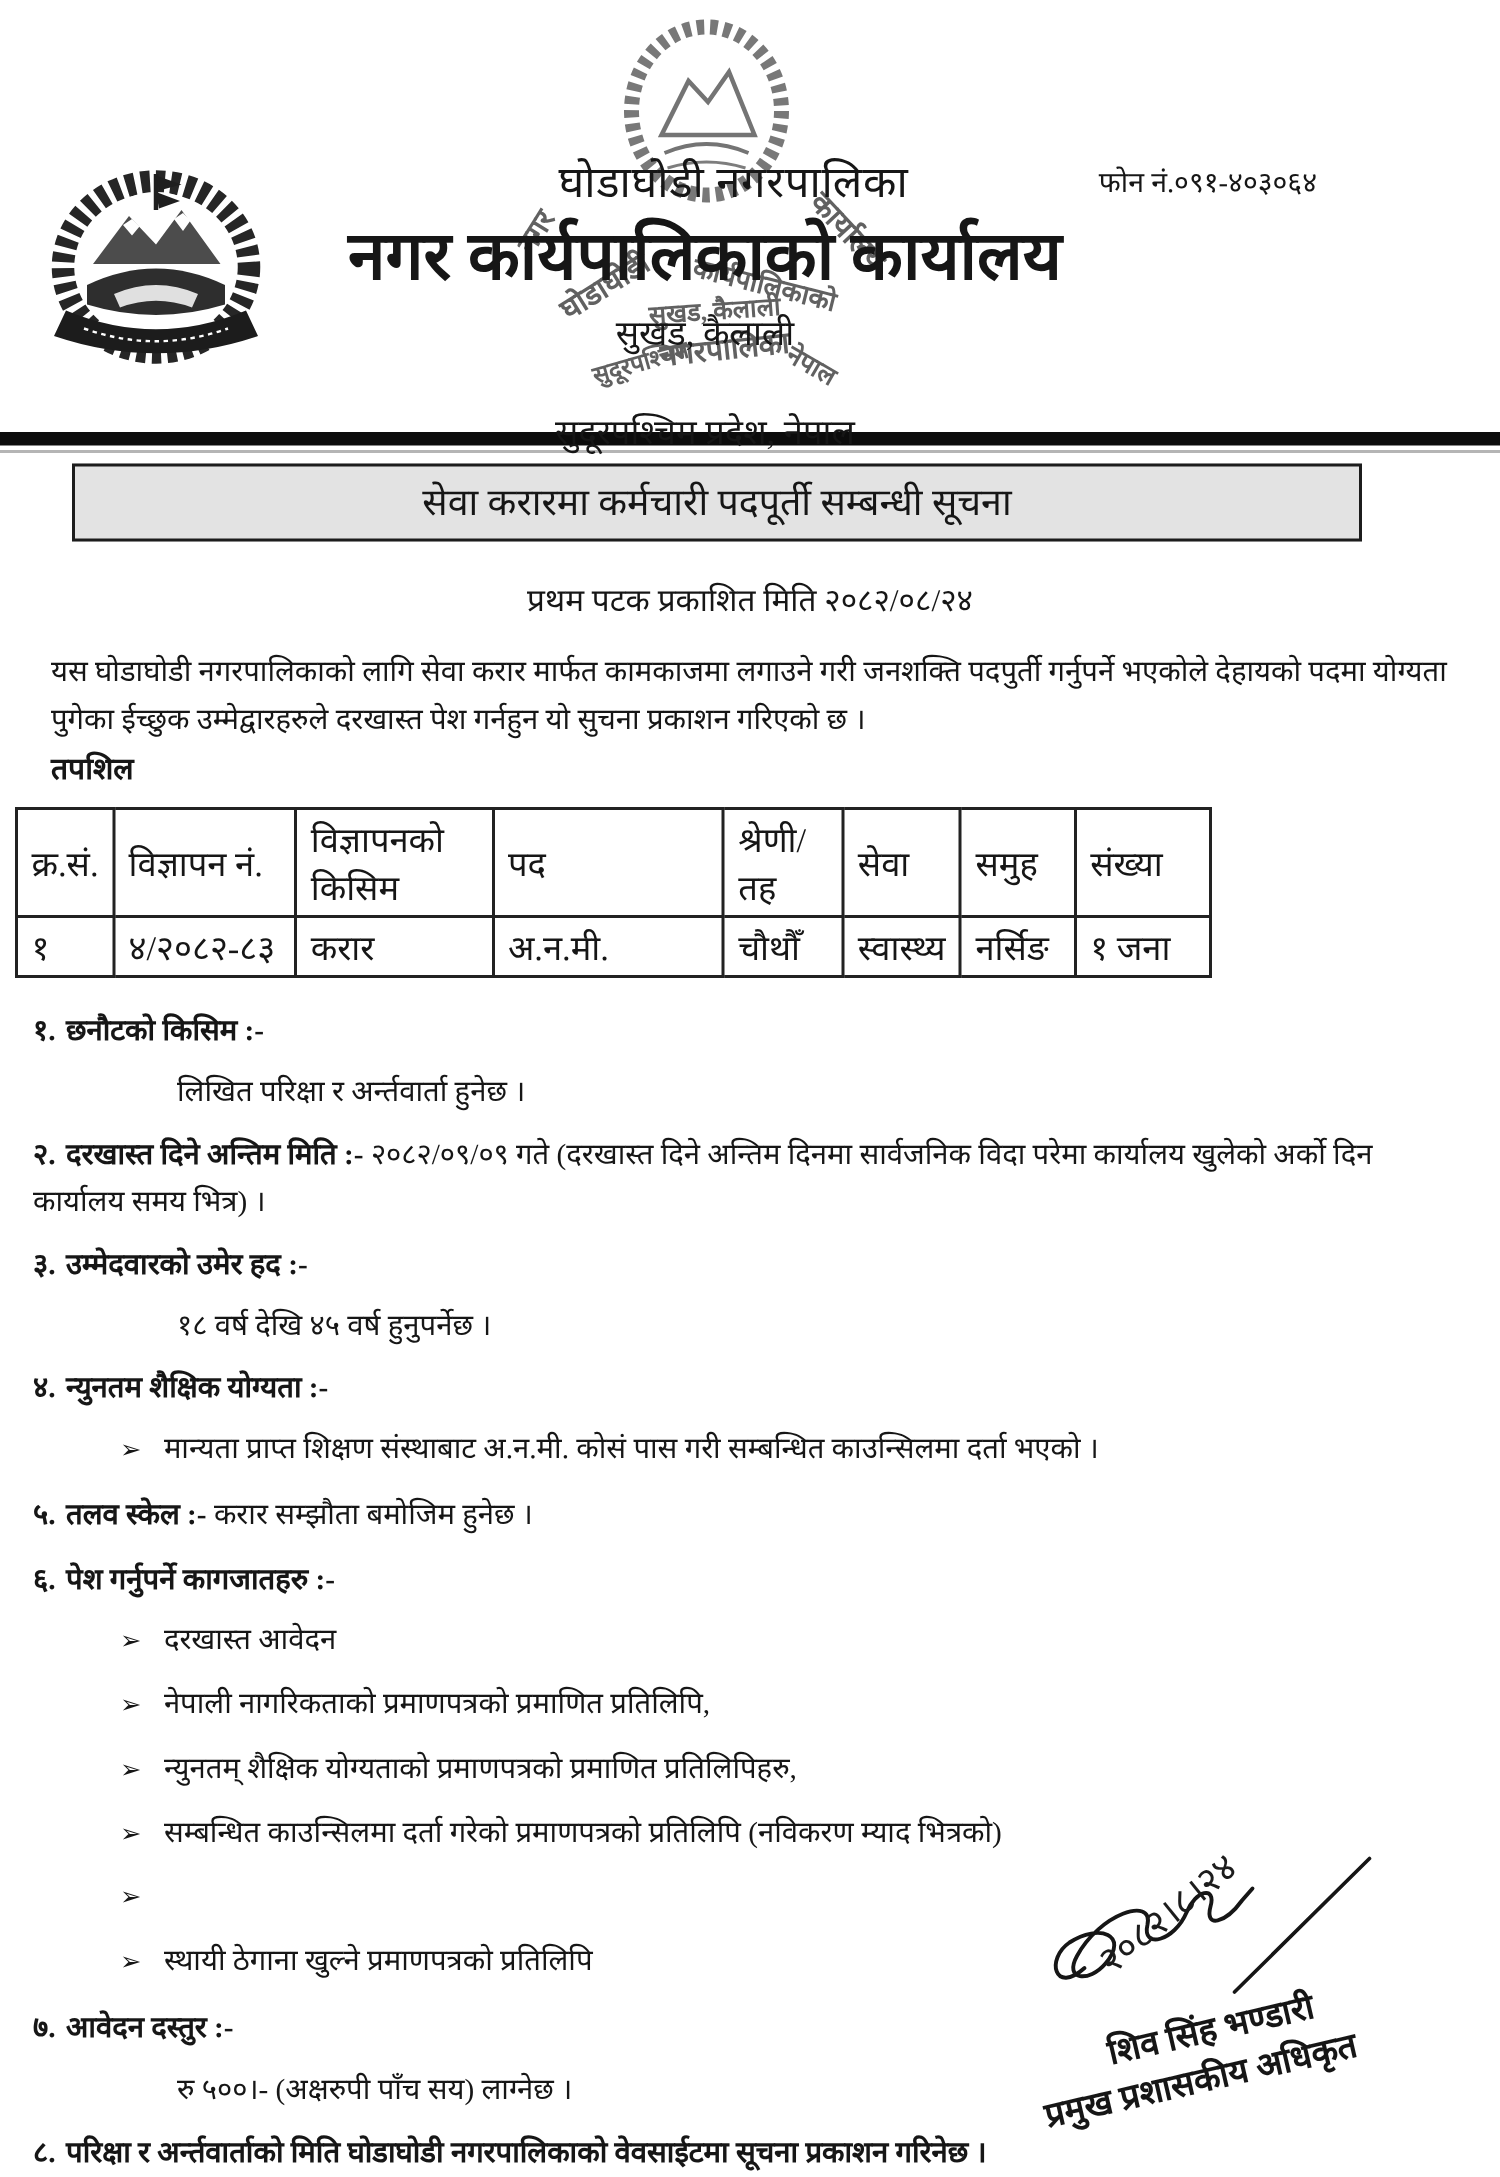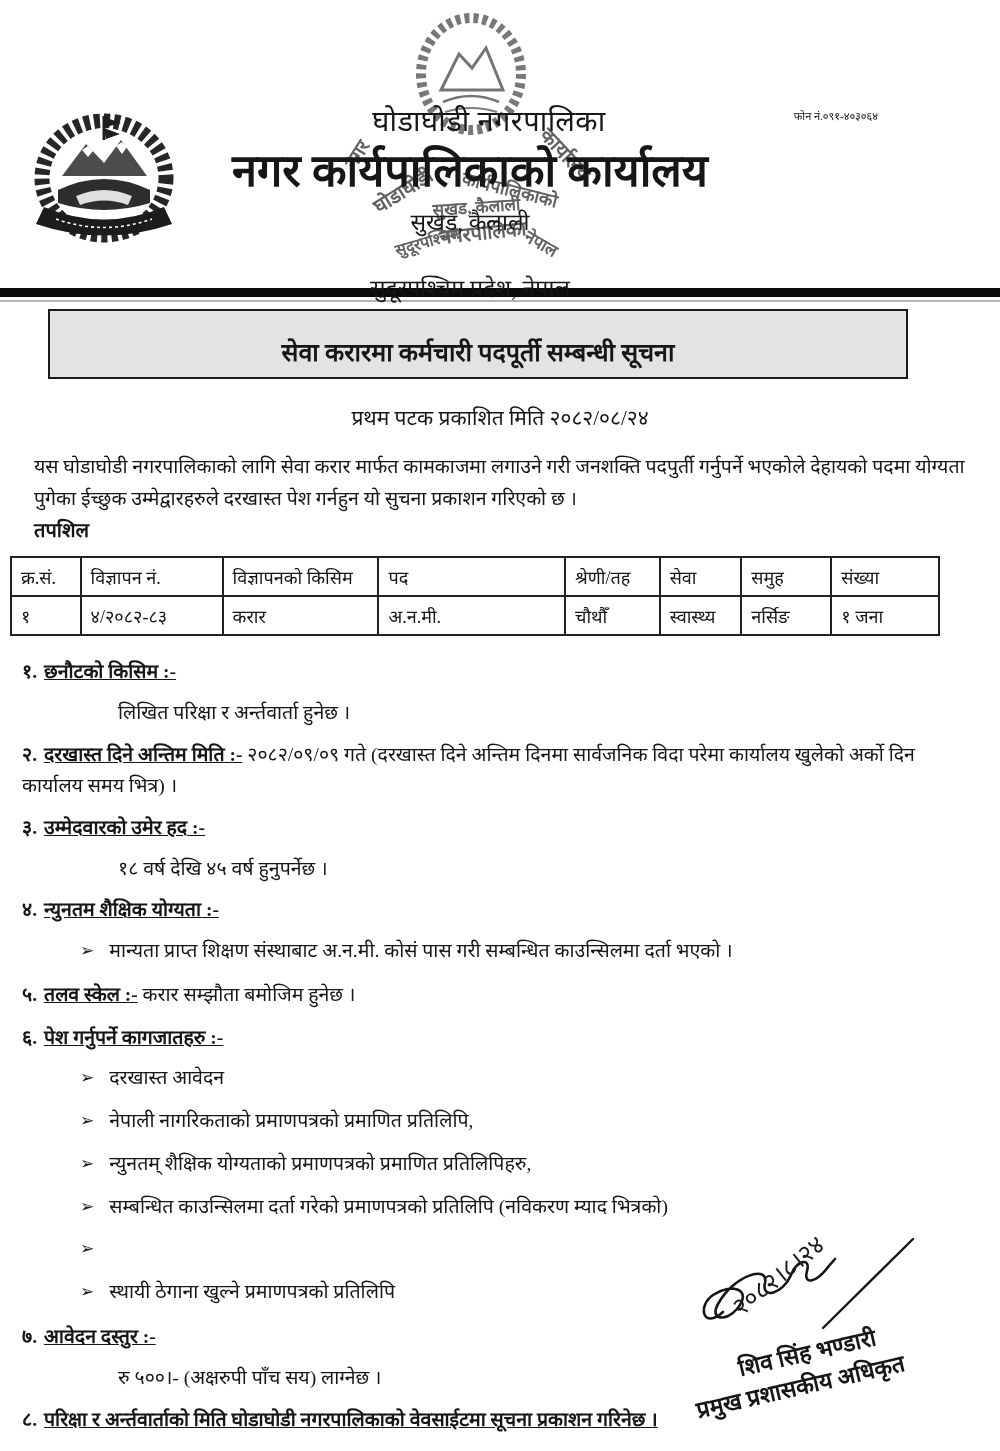--- a/index.html
+++ b/index.html
@@ -8,42 +8,42 @@
     font-family:"Liberation Serif","DejaVu Serif",serif;color:#161616;
     overflow:hidden;
   }
   
   .header{position:relative;height:288px;}
   .emblem{position:absolute;left:24px;top:110px;}
   .stamp{position:absolute;left:345px;top:8px;mix-blend-mode:multiply;opacity:.82;}
   .stamp text{fill:#3e3e3e;font-weight:bold;}
   .h-center{position:absolute;left:0;right:60px;text-align:center;}
   .h-muni{top:100px;font-size:29px;letter-spacing:.5px;margin-left:38px;}
-  .h-phone{position:absolute;top:108px;right:122px;font-size:11px;}
+  .h-phone{position:absolute;top:108px;right:122px;font-size:19px;}
   .h-office{top:138px;font-size:45px;font-weight:bold;}
   .h-addr1{top:205px;font-size:23px;}
   .h-addr2{top:237px;font-size:23px;margin-top:34px;}
   
   .bar{height:9px;background:#0c0c0c;}
   .bar-thin{height:2px;background:#b5b5b5;margin-top:3px;}
   .banner{
     margin:7px 92px 0 48px;border:2px solid #1c1c1c;background:#e3e3e3;
-    text-align:center;font-size:25px;font-weight:bold;padding:23px 0 9px 0;
+    text-align:center;font-size:25px;font-weight:normal;padding:5px 0 9px 0;
   }
   .published{text-align:center;font-weight:normal;font-size:21px;margin-top:24px;}
   .intro{margin:20px 34px 0 34px;font-size:19.5px;line-height:1.62;}
   .tapashil{display:inline-block;margin:2px 0 0 34px;font-weight:bold;font-size:20px;}
   
-  table.vac{margin:13px 0 0 10px;width:930px;border-collapse:collapse;font-size:18px;}
+  table.vac{margin:13px 0 0 10px;width:798px;border-collapse:collapse;font-size:23px;}
   table.vac td{border:2px solid #222;padding:3px 9px;height:31px;vertical-align:middle;}
   
   .items{margin:20px 30px 0 22px;font-size:19.5px;}
   .row{margin:0 0 11px 0;line-height:1.6;}
   .num{font-weight:bold;margin-right:7px;}
-  .ihead{font-weight:bold;text-decoration:underline;}
+  .ihead{font-weight:bold;}
   .sub{margin:0 0 11px 96px;line-height:1.5;}
   .brow{display:flex;gap:15px;margin:0 0 14px 58px;line-height:1.4;}
   .arrow{font-size:17px;line-height:1.7;}
   
   .sig-svg{position:absolute;left:695px;top:1232px;}
   .sig-date{
     position:absolute;left:724px;top:1296px;width:170px;font-size:25px;
     transform:rotate(-39deg);transform-origin:left top;color:#1c1c1c;
   }
   .sig-name{

